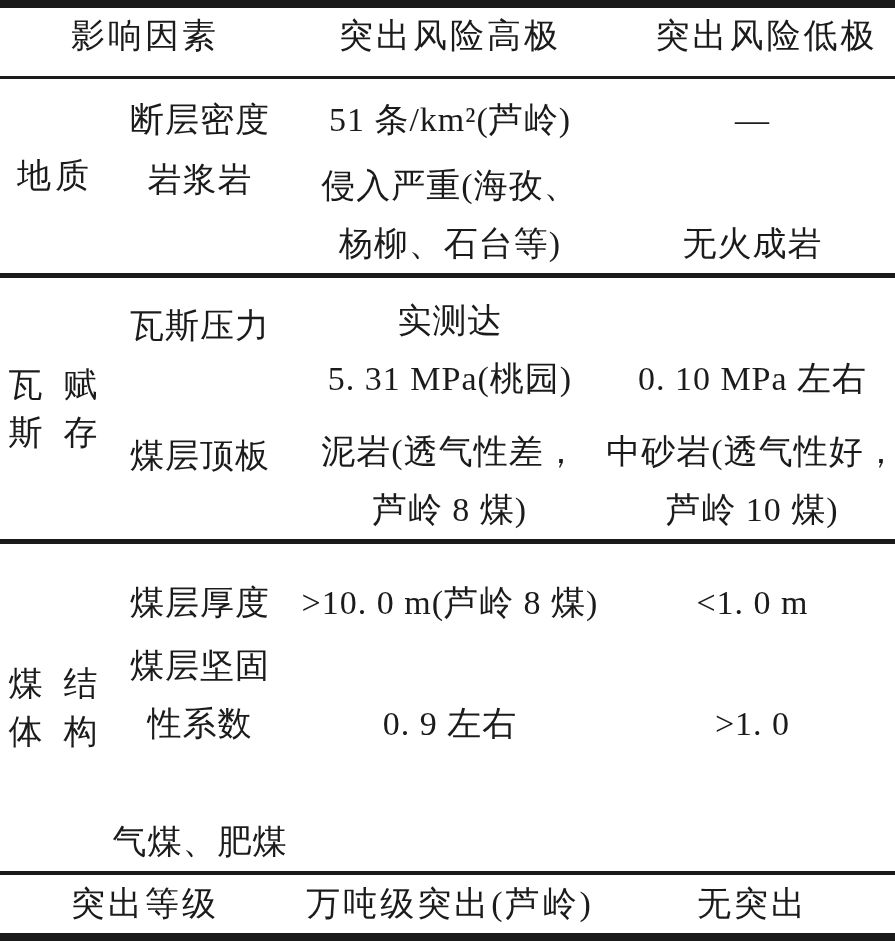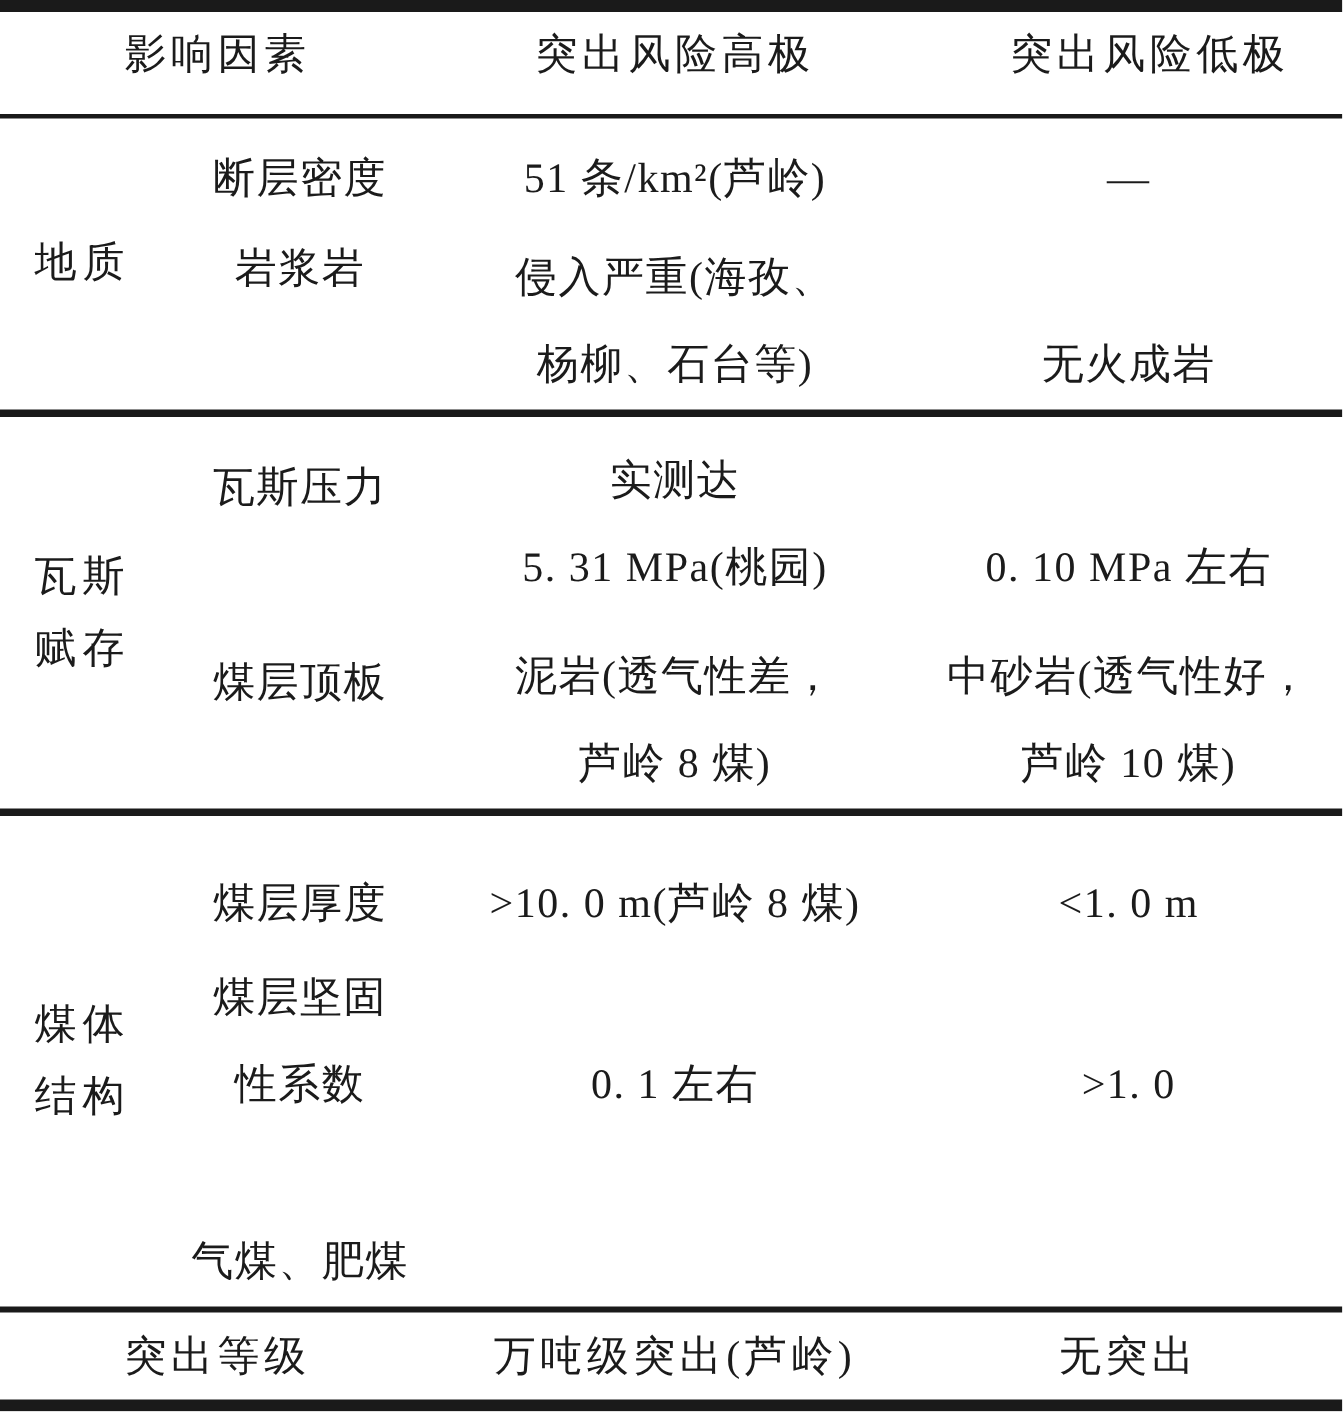--- a/index.html
+++ b/index.html
@@ -1,28 +1,28 @@
 <!DOCTYPE html>
 <html><head>
 <meta charset="utf-8">
 <style>
   html,body{margin:0;padding:0;background:#ffffff;}
   .tablewrap{
     width:895px;height:941px;background:#ffffff;color:#1b1b1b;
     font-family:"Liberation Serif","DejaVu Serif",serif;
-    font-size:28px;display:flex;flex-direction:column;overflow:hidden;
+    font-size:34px;display:flex;flex-direction:column;overflow:hidden;
   }
   .rule{background:#1a1a1a;flex:none;width:100%;}
   .r8{height:8px}.r5{height:5px}.r4{height:4px}.r3{height:3px}
   .header{height:68px;flex:none;display:grid;grid-template-columns:290px 320px 285px;}
   .hcell{display:flex;align-items:center;justify-content:center;padding-bottom:12px;letter-spacing:3px;}
   .hcell.low{padding-left:28px;}
   .section{flex:none;display:flex;}
   .s1{height:194px}.s2{height:261px}.s3{height:327px}
-  .gcol{width:110px;flex:none;display:flex;flex-direction:column;justify-content:center;
+  .gcol{width:110px;flex:none;display:flex;flex-direction:row;justify-content:center;
         align-items:center;line-height:48px;letter-spacing:4px;text-align:center;}
   .rows{flex:1;display:flex;flex-direction:column;}
   .row{flex:none;display:grid;grid-template-columns:180px 320px 285px;}
   .h70{height:70px}.h124{height:124px}.h130{height:130px}.h131{height:131px}
   .h88{height:88px}.h121{height:121px}.h118{height:118px}
   .cell{display:flex;flex-direction:column;justify-content:flex-end;align-items:center;
         text-align:center;line-height:58px;letter-spacing:1px;}
   .cell .line{white-space:nowrap;}
   .align-first{justify-content:flex-start;}
   .pt2{padding-top:2px}.pt5{padding-top:19px}
@@ -129,21 +129,21 @@
         <div class="cell">
           <div class="line">&lt;1. 0 m</div>
         </div>
       </div>
       <div class="row h121">
         <div class="cell">
           <div class="line">煤层坚固</div>
           <div class="line">性系数</div>
         </div>
         <div class="cell">
-          <div class="line">0. 1 左右</div>
+          <div class="line">0. 9 左右</div>
         </div>
         <div class="cell">
           <div class="line">&gt;1. 0</div>
         </div>
       </div>
       <div class="row h118">
         <div class="cell">
           <div class="line">气煤、肥煤</div>
         </div>
       </div>

